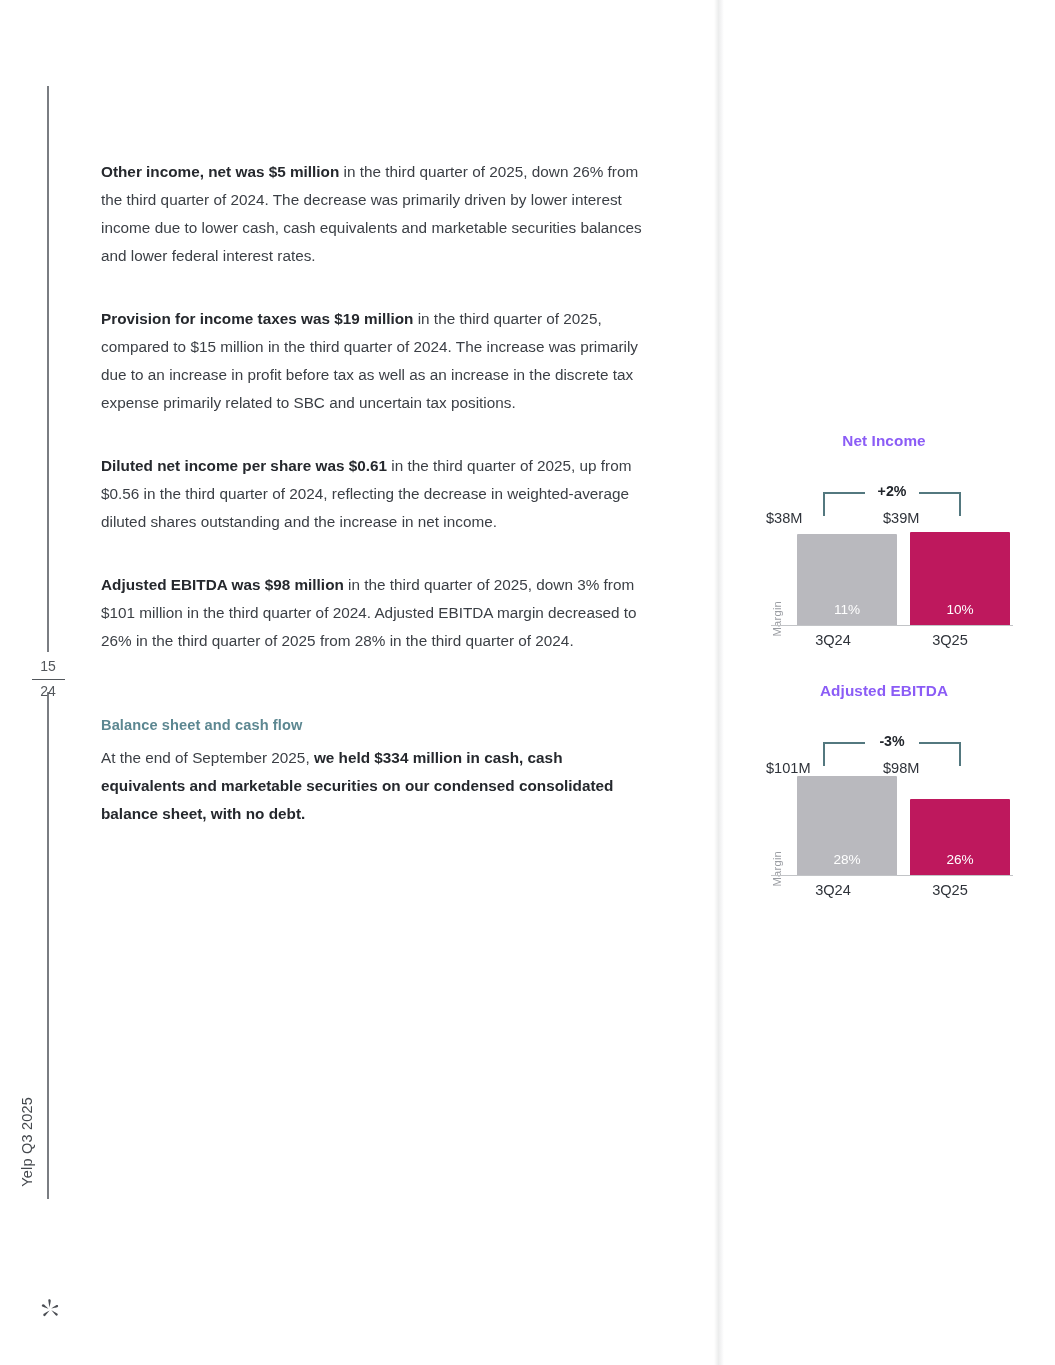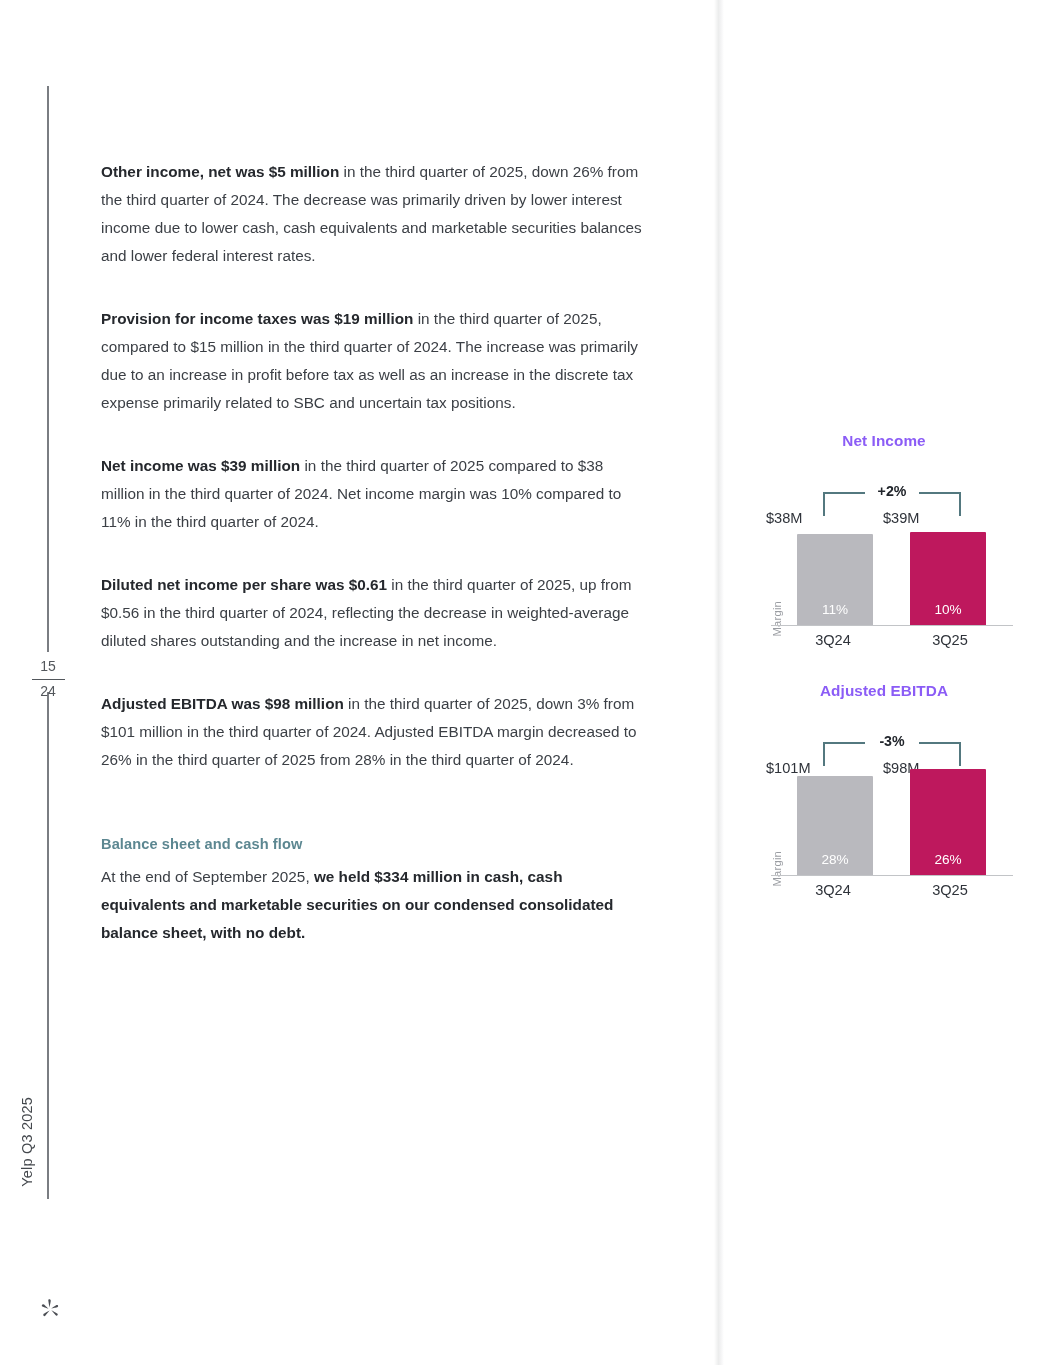--- a/index.html
+++ b/index.html
@@ -189,20 +189,21 @@
     left: 40px;
     right: 0;
     bottom: 20px;
     top: 68px;
   }
   .bar {
     position: absolute;
     bottom: 0;
     width: 76px;
     border-radius: 1px;
+    padding-left: 24px;
   }
   .bar.b0 { left: 2px;   background: #b9b9be; }
   .bar.b1 { left: 115px; background: #be185d; }
   .bar .margin-txt {
     position: absolute;
     left: 0;
     right: 0;
     bottom: 9px;
     text-align: center;
     color: #ffffff;
@@ -257,23 +258,20 @@
 <div class="content">
 
   <p class="para">
     <b>Other income, net was $5 million</b><span> in the third quarter of 2025, down 26% from the third quarter of 2024. The decrease was primarily driven by lower interest income due to lower cash, cash equivalents and marketable securities balances and lower federal interest rates.</span>
   </p>
 
   <p class="para">
     <b>Provision for income taxes was $19 million</b><span> in the third quarter of 2025, compared to $15 million in the third quarter of 2024. The increase was primarily due to an increase in profit before tax as well as an increase in the discrete tax expense primarily related to SBC and uncertain tax positions.</span>
   </p>
 
-  <p class="para">
-    <b>Net income was $39 million</b><span> in the third quarter of 2025 compared to $38 million in the third quarter of 2024. Net income margin was 10% compared to 11% in the third quarter of 2024.</span>
-  </p>
 
   <p class="para">
     <b>Diluted net income per share was $0.61</b><span> in the third quarter of 2025, up from $0.56 in the third quarter of 2024, reflecting the decrease in weighted-average diluted shares outstanding and the increase in net income.</span>
   </p>
 
   <p class="para">
     <b>Adjusted EBITDA was $98 million</b><span> in the third quarter of 2025, down 3% from $101 million in the third quarter of 2024. Adjusted EBITDA margin decreased to 26% in the third quarter of 2025 from 28% in the third quarter of 2024.</span>
   </p>
 
   <div class="spacer-before-head"></div>
@@ -333,21 +331,21 @@
 
     <div class="value-label v0">$101M</div>
     <div class="value-label v1">$98M</div>
 
     <div class="axis-title">Margin</div>
 
     <div class="plot">
       <div class="bar b0" style="height:100px">
         <div class="margin-txt">28%</div>
       </div>
-      <div class="bar b1" style="height:107px">
+      <div class="bar b1" style="height:77px">
         <div class="margin-txt">26%</div>
       </div>
     </div>
 
     <div class="baseline"></div>
     <div class="cat-label c0">3Q24</div>
     <div class="cat-label c1">3Q25</div>
   </div>
 </div>
 

